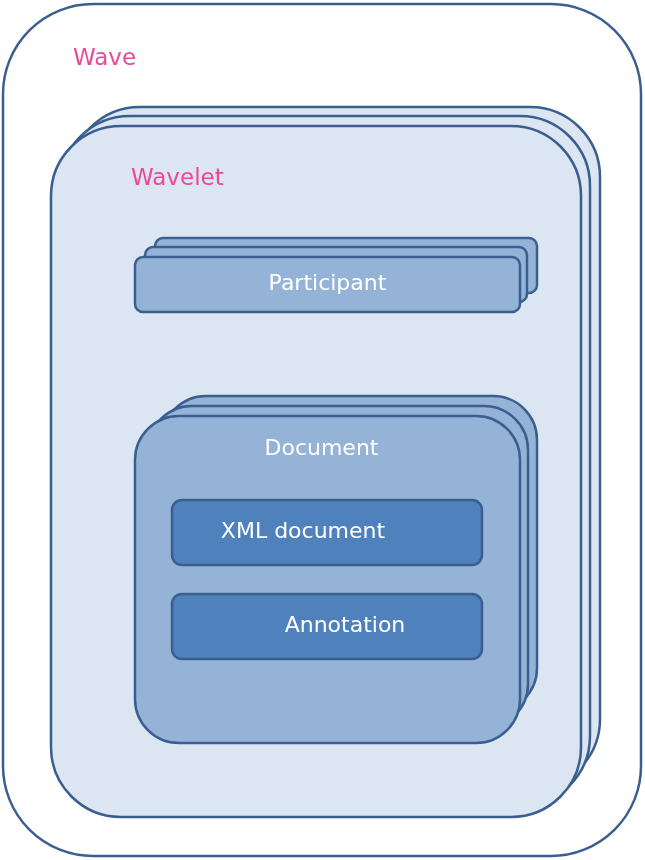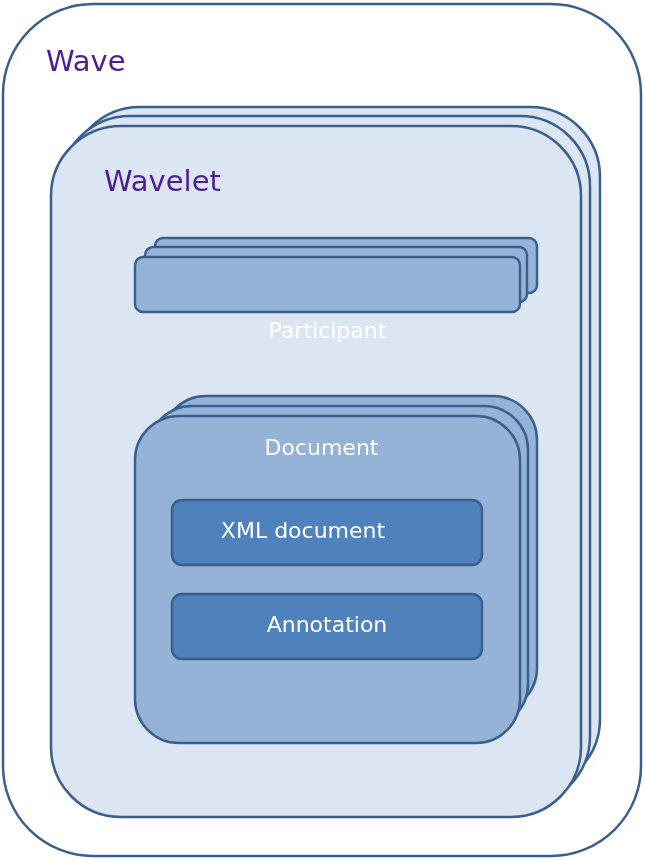--- a/index.html
+++ b/index.html
@@ -1,19 +1,19 @@
 <!DOCTYPE html>
 <html><head>
 <meta charset="utf-8">
 <style>
   html, body { margin: 0; padding: 0; background: #ffffff; }
   body { width: 645px; height: 860px; position: relative; overflow: hidden; font-family: "DejaVu Sans", sans-serif; }
   svg { position: absolute; left: 0; top: 0; }
   .lbl { position: absolute; white-space: nowrap; }
-  .lbl-dark { color: #4c1d95; font-size: 29px; }
+  .lbl-dark { color: #ec4899; font-size: 23px; margin-left: 27px; }
   .lbl-light { color: #ffffff; font-size: 22px; text-align: center; }
 </style>
 </head>
 <body>
 
 <svg width="645" height="860" viewBox="0 0 645 860">
 
   <rect x="3" y="4" width="638" height="852" rx="90" ry="90" fill="#ffffff" stroke="#3a5f8f" stroke-width="2.5"></rect>
 
   <rect x="70" y="107" width="530" height="682" rx="70" ry="70" fill="#dce6f2" stroke="#3a5f8f" stroke-width="2.5"></rect>
@@ -27,16 +27,16 @@
   <rect x="162" y="396" width="375" height="316" rx="44" ry="44" fill="#95b3d7" stroke="#3a5f8f" stroke-width="2.5"></rect>
   <rect x="148" y="406" width="380" height="322" rx="44" ry="44" fill="#95b3d7" stroke="#3a5f8f" stroke-width="2.5"></rect>
   <rect x="135" y="416" width="385" height="327" rx="44" ry="44" fill="#95b3d7" stroke="#3a5f8f" stroke-width="2.5"></rect>
 
   <rect x="172" y="500" width="310" height="65" rx="10" ry="10" fill="#4f81bd" stroke="#3a5f8f" stroke-width="2.5"></rect>
   <rect x="172" y="594" width="310" height="65" rx="10" ry="10" fill="#4f81bd" stroke="#3a5f8f" stroke-width="2.5"></rect>
 </svg>
 
 <div class="lbl lbl-dark" style="left:46px; top:44px;">Wave</div>
 <div class="lbl lbl-dark" style="left:104px; top:164px;">Wavelet</div>
-<div class="lbl lbl-light" style="left:135px; width:385px; top:270px;margin-top:48px;">Participant</div>
+<div class="lbl lbl-light" style="left:135px; width:385px; top:270px;">Participant</div>
 <div class="lbl lbl-light" style="left:129px; width:385px; top:435px;">Document</div>
 <div class="lbl lbl-light" style="left:172px; width:262px; top:518px;">XML document</div>
-<div class="lbl lbl-light" style="left:172px; width:310px; top:612px;">Annotation</div>
+<div class="lbl lbl-light" style="left:172px; width:346px; top:612px;">Annotation</div>
 
 </body></html>

